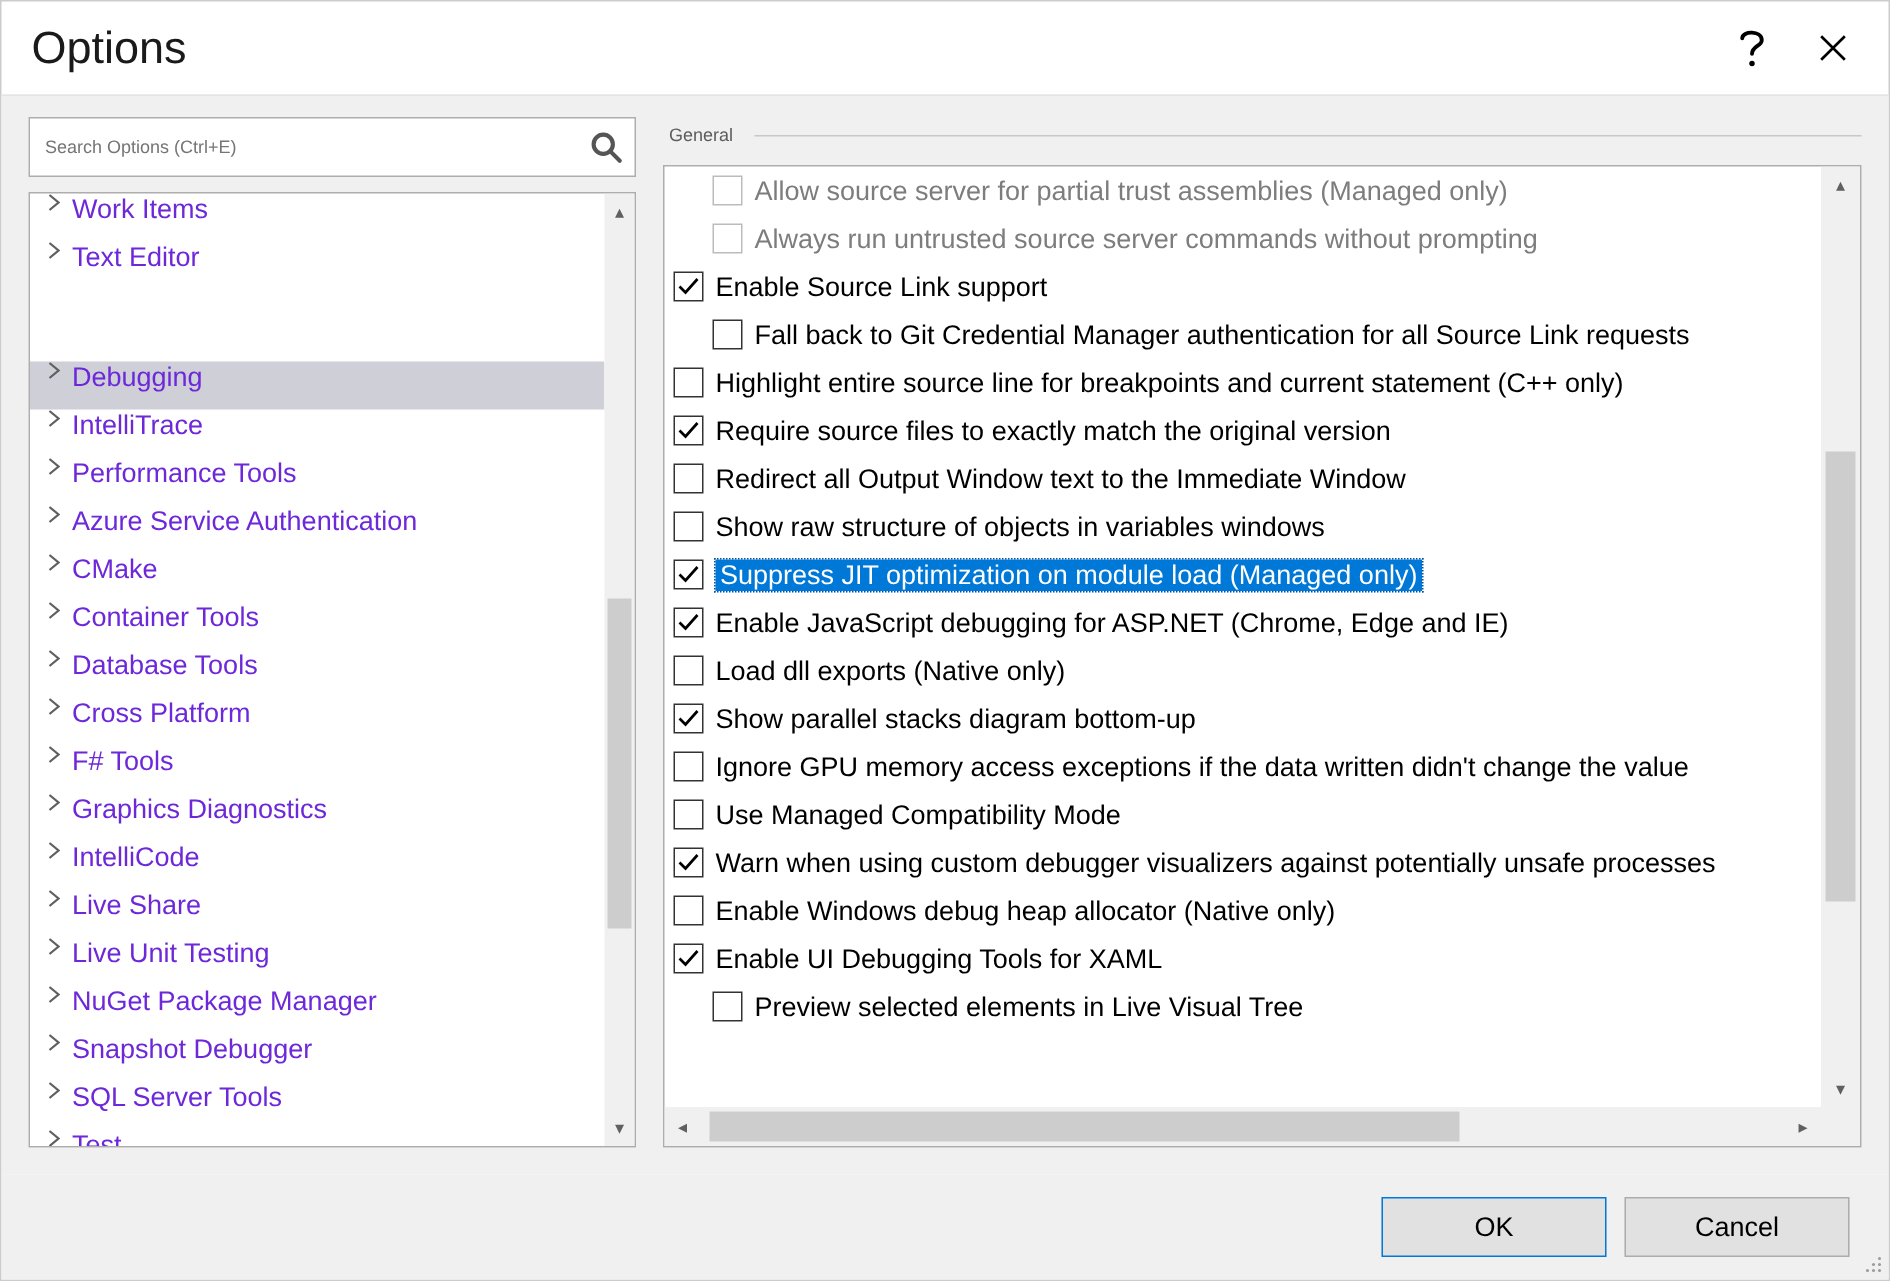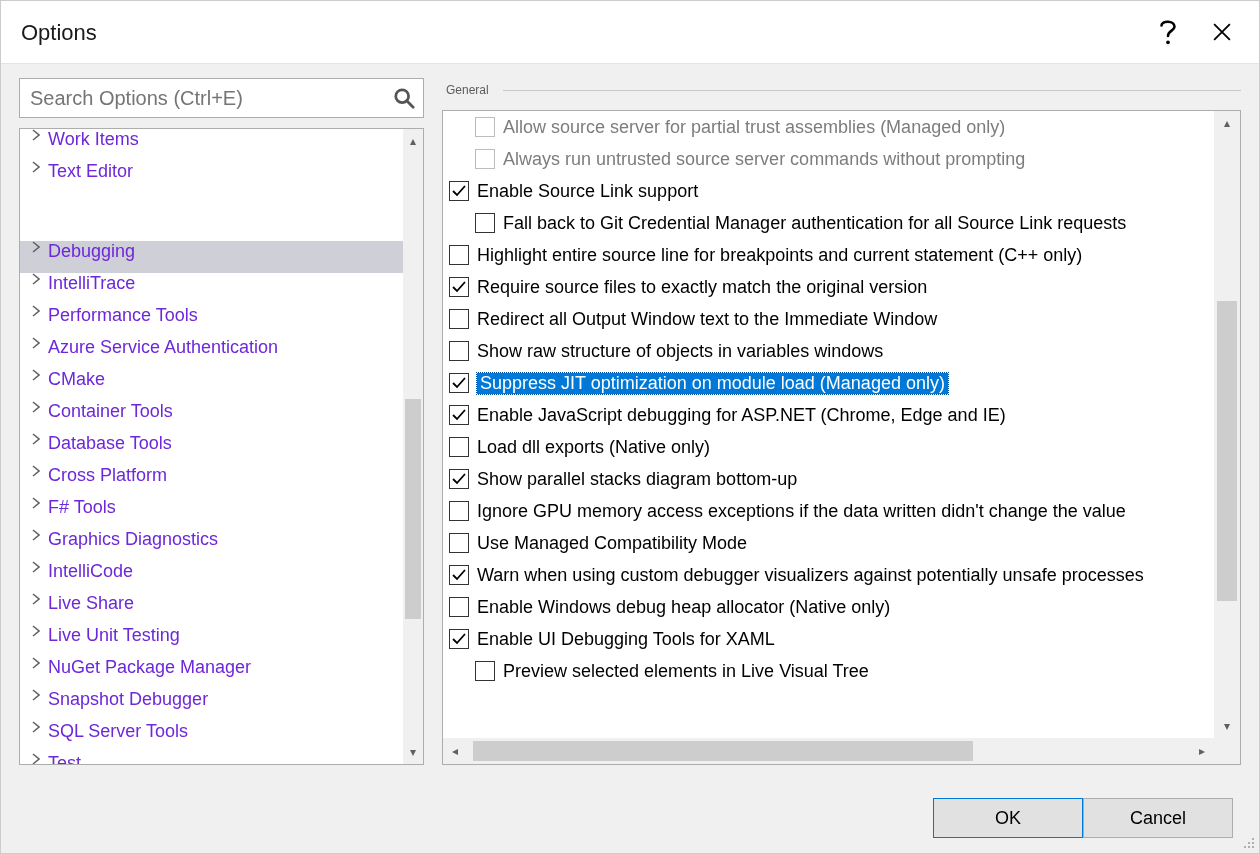--- a/index.html
+++ b/index.html
@@ -23,21 +23,21 @@
     flex-direction: column;
   }
   .titlebar {
     height: 62px;
     display: flex;
     align-items: center;
     padding: 0 14px 0 20px;
   }
   .titlebar .title {
     flex: 1;
-    font-size: 22px;
+    font-size: 30px;
     color: #1a1a1a;
     padding-top: 2px;
   }
   .titlebar .btn {
     width: 46px;
     height: 46px;
     display: flex;
     align-items: center;
     justify-content: center;
     color: #000;
@@ -62,21 +62,21 @@
     position: relative;
     height: 40px;
     margin-bottom: 10px;
   }
   .search-input {
     width: 100%;
     height: 40px;
     border: 1px solid #adadad;
     background: #fff;
     padding: 0 44px 0 10px;
-    font-size: 20px;
+    font-size: 12px;
     color: #6d6d6d;
     outline: none;
   }
   .search-icon {
     position: absolute;
     right: 6px; top: 6px;
     width: 28px; height: 28px;
     display: flex; align-items: center; justify-content: center;
   }
   .tree-box {
@@ -255,21 +255,21 @@
   }
 
   
   .footer {
     height: 70px;
     background: #f0f0f0;
     display: flex;
     align-items: center;
     justify-content: flex-end;
     padding-right: 26px;
-    gap: 0;
+    gap: 12px;
   }
   .btn-std {
     width: 150px;
     height: 40px;
     border: 1px solid #adadad;
     background: #e1e1e1;
     font-size: 18px;
     display: flex;
     align-items: center;
     justify-content: center;

